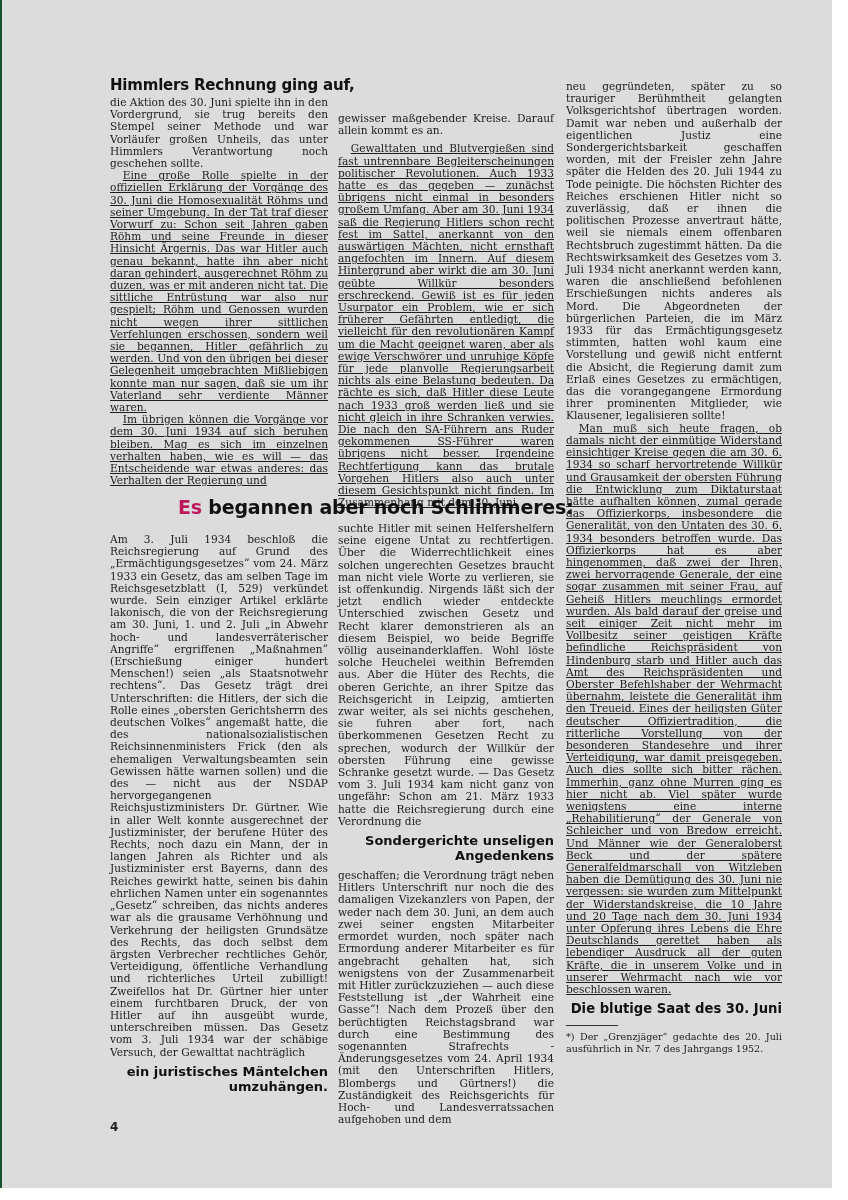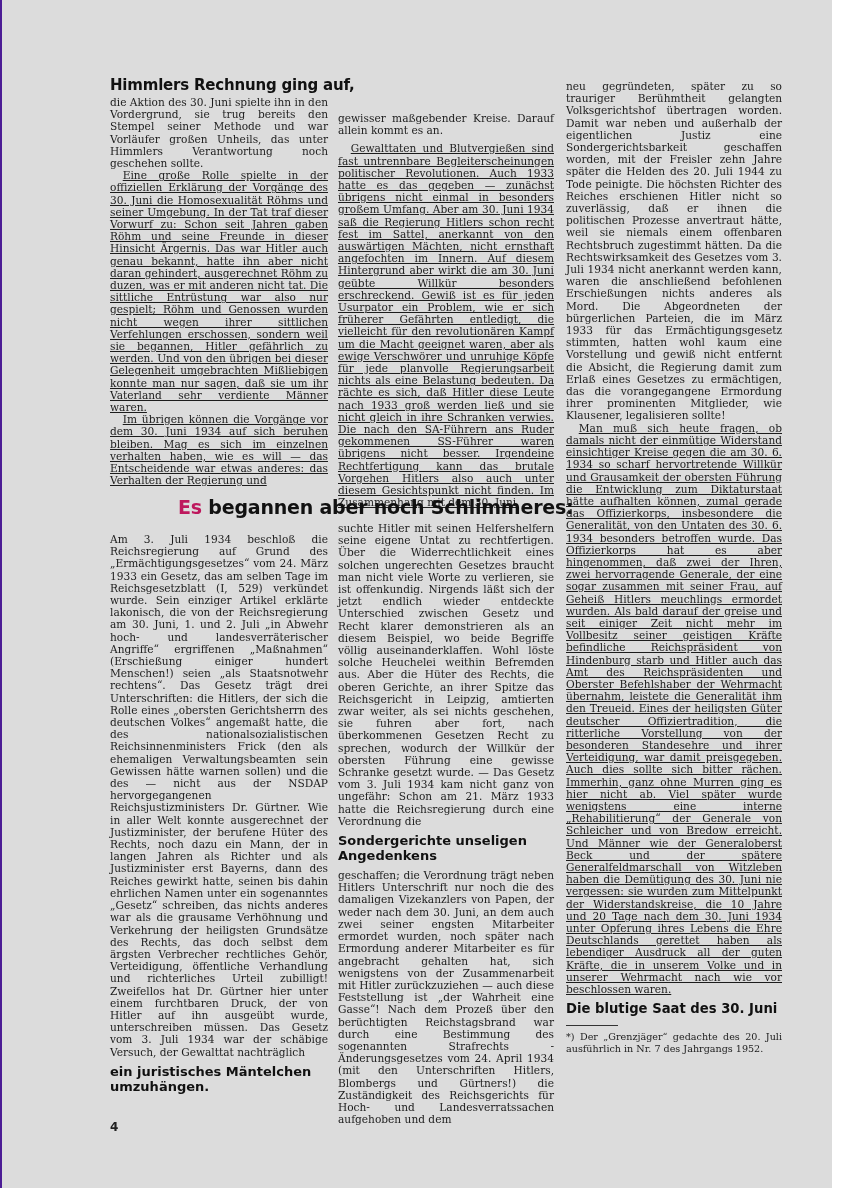--- a/index.html
+++ b/index.html
@@ -2,21 +2,21 @@
 <html><head>
 <meta charset="utf-8">
 <style>
   html, body { margin: 0; padding: 0; }
   body {
     width: 848px; height: 1200px; background: #ffffff; position: relative; overflow: hidden;
   }
   .paper {
     position: absolute; left: 0; top: 0; width: 830px; height: 1188px;
     background: #dcdcdc;
-    border-left: 2px solid #4c1d95;
+    border-left: 2px solid #14532d;
   }
   .col {
     position: absolute;
     font-family: "DejaVu Serif", serif;
     font-size: 10.6px;
     line-height: 12.2px;
     color: #1c1c1c;
     text-align: justify;
     hyphens: manual;
   }
@@ -25,24 +25,24 @@
   .col p.gap { margin-top: 6px; }
   .sans-head {
     font-family: "DejaVu Sans", sans-serif;
     font-weight: bold;
     color: #111;
   }
   #h1 { position: absolute; left: 108px; top: 76px; font-size: 15px; letter-spacing: -0.2px; }
   #h2 { position: absolute; left: 176px; top: 496px; font-size: 19px; letter-spacing: -0.2px; }
   #h2 .ghost { color: #be185d; }
   .inline-head {
-    font-family: "DejaVu Sans", sans-serif; font-weight: bold; text-align: left;
+    font-family: "DejaVu Sans", sans-serif; font-weight: bold; text-align: right;
     font-size: 13px; line-height: 15px; margin: 6px 0 6px 0; color: #111;
   }
-  .inline-head.left { text-align: left; font-size: 13.2px; }
+  .inline-head.left { text-align: right; font-size: 13.2px; }
   .footnote-rule { width: 52px; border-top: 1px solid #333; margin: 9px 0 5px 0; }
   .footnote { font-size: 9.6px; line-height: 11.4px; }
   #page-no {
     position: absolute; left: 108px; top: 1120px;
     font-family: "DejaVu Sans", sans-serif; font-weight: bold; font-size: 12px; color: #222;
   }
 </style>
 </head>
 <body>
 

